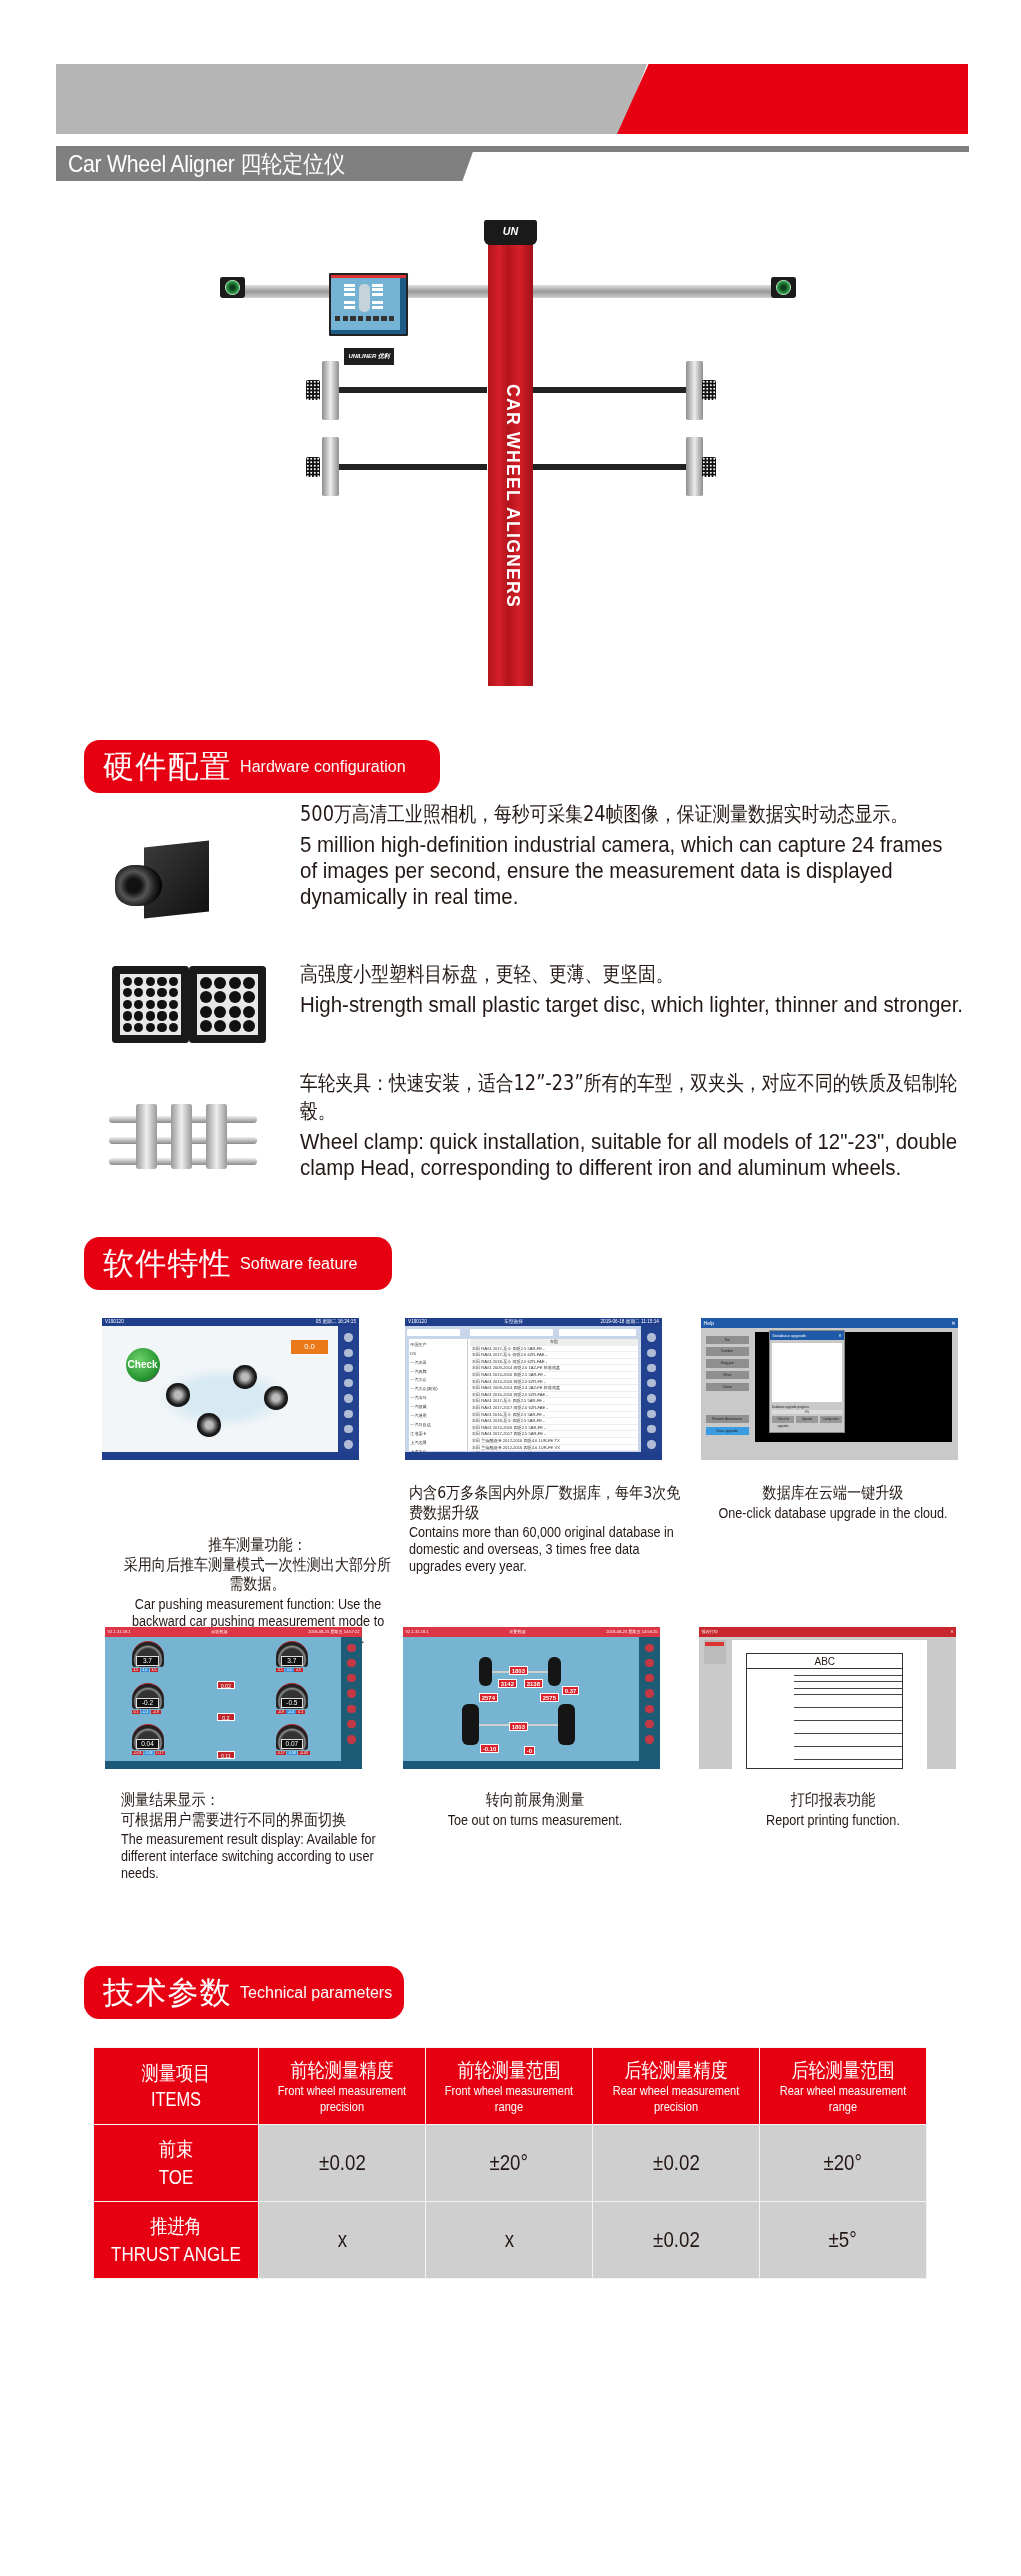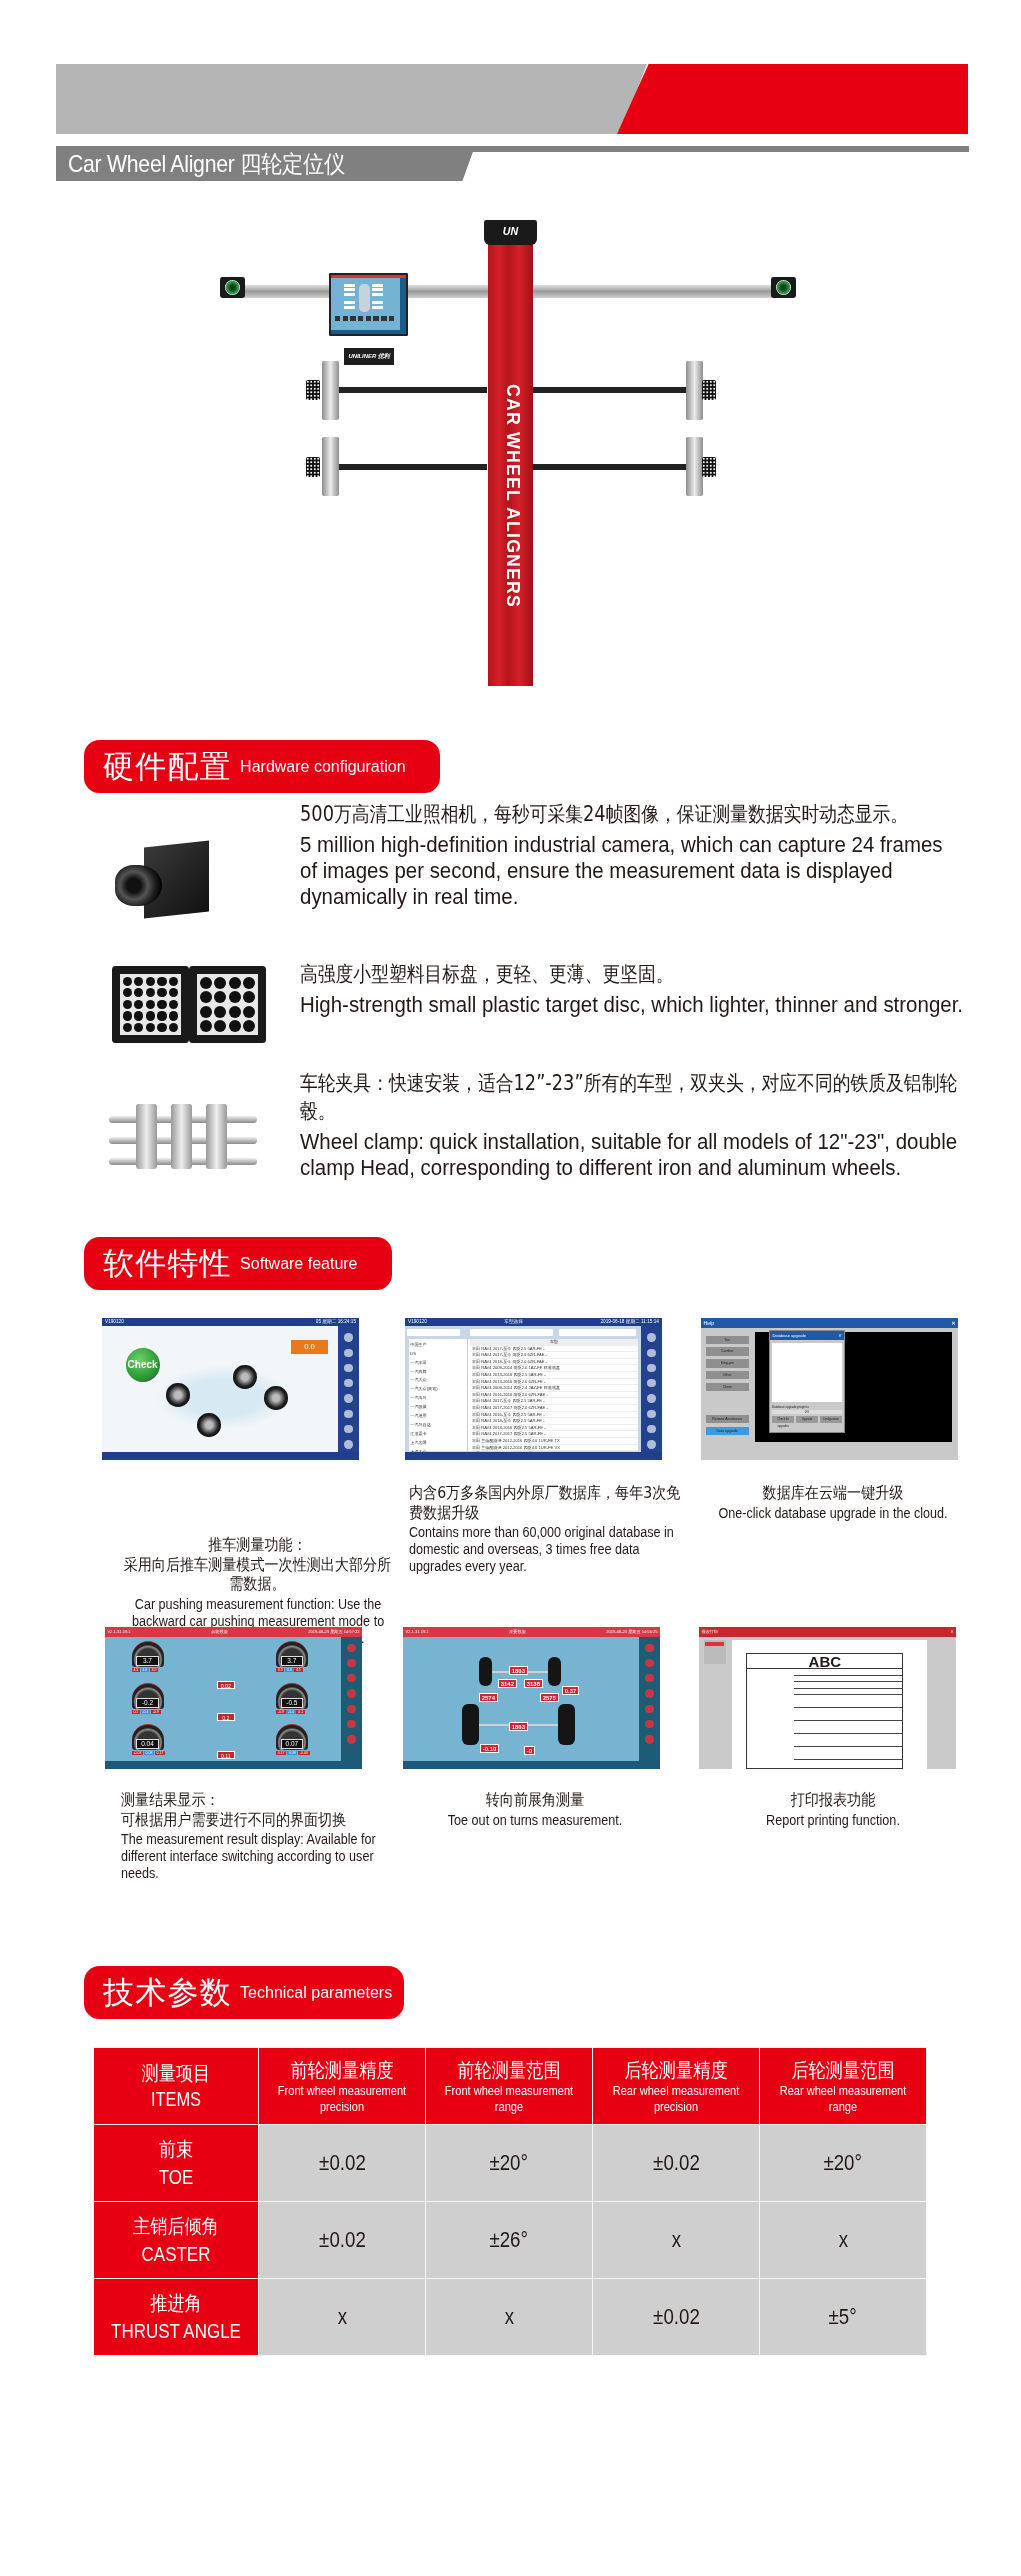--- a/index.html
+++ b/index.html
@@ -127,21 +127,21 @@
   
   .lbl-red { position: absolute; background: #d9232d; color: #fff; font-size: 5.9px; font-weight: bold; padding: 0.6px 1.8px; border: 0.6px solid #fff; }
   .tire { position: absolute; width: 13px; height: 29.5px; background: #151515; border-radius: 5.9px; }
   .axle { position: absolute; height: 2.4px; background: #cfcfcf; }
 
   
   .rep-bg { position: absolute; left: 0; top: 0; right: 0; bottom: 0; background: #cacaca; }
   .rep-top { position: absolute; left: 0; top: 0; right: 0; height: 9.5px; background: #c8282d; color: #fff; font-size: 4.1px; line-height: 9.5px; padding: 0 2.4px; display: flex; justify-content: space-between; }
   .rep-page { position: absolute; left: 32.5px; top: 13px; width: 195px; bottom: 0; background: #fff; }
   .rep-table { position: absolute; left: 14.8px; top: 13px; width: 157px; bottom: 0; border: 0.6px solid #333; }
-  .rep-title { text-align: center; font-weight: bold; font-size: 15px; height: 15.4px; line-height: 15.4px; border-bottom: 1.2px solid #333; }
+  .rep-title { text-align: center; font-weight: normal; font-size: 10px; height: 15.4px; line-height: 15.4px; border-bottom: 1.2px solid #333; }
   .rep-lines { height: 118px; background: repeating-linear-gradient(180deg, transparent 0 5.9px, #444 5.9px 6.5px); margin-left: 47px; }
 
   
   .tech { position: absolute; left: 93px; top: 2047px; width: 833px; border-collapse: collapse; table-layout: fixed; }
   .tech th, .tech td { border: 1.2px solid #f4f4f4; text-align: center; vertical-align: middle; }
   .tech th { background: #e60012; color: #fff; height: 77px; font-weight: normal; }
   .tech th .cn { font-size: 20px; line-height: 26px; font-family: "DejaVu Sans", sans-serif; transform: scaleX(0.86); }
   .tech th .en { font-size: 13px; line-height: 16px; transform: scaleX(0.85); }
   .tech th .en2 { font-size: 20px; line-height: 26px; font-family: "Liberation Sans", sans-serif; transform: scaleX(0.82); }
   .tech td { background: #cfcfcf; height: 77px; font-size: 22px; color: #231815; font-family: "Liberation Sans", sans-serif; }
@@ -626,30 +626,20 @@
           <div class="cn">前束</div>
           <div class="en">TOE</div>
         </td>
         <td><span class="v">±0.02</span></td>
         <td><span class="v">±20°</span></td>
         <td><span class="v">±0.02</span></td>
         <td><span class="v">±20°</span></td>
       </tr>
       <tr>
         <td class="item">
-          <div class="cn">主销后倾角</div>
-          <div class="en">CASTER</div>
-        </td>
-        <td><span class="v">±0.02</span></td>
-        <td><span class="v">±26°</span></td>
-        <td><span class="v">x</span></td>
-        <td><span class="v">x</span></td>
-      </tr>
-      <tr>
-        <td class="item">
           <div class="cn">推进角</div>
           <div class="en">THRUST ANGLE</div>
         </td>
         <td><span class="v">x</span></td>
         <td><span class="v">x</span></td>
         <td><span class="v">±0.02</span></td>
         <td><span class="v">±5°</span></td>
       </tr>
     </tbody>
 </table>

